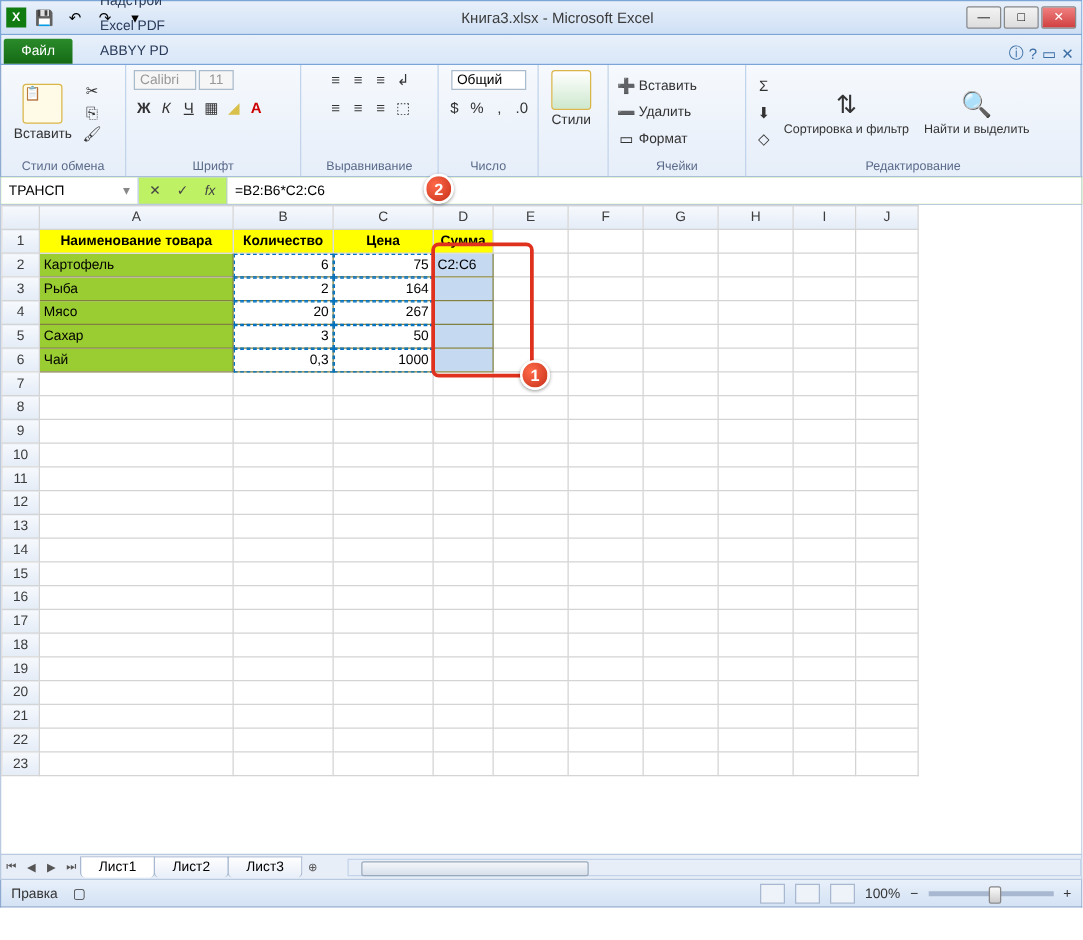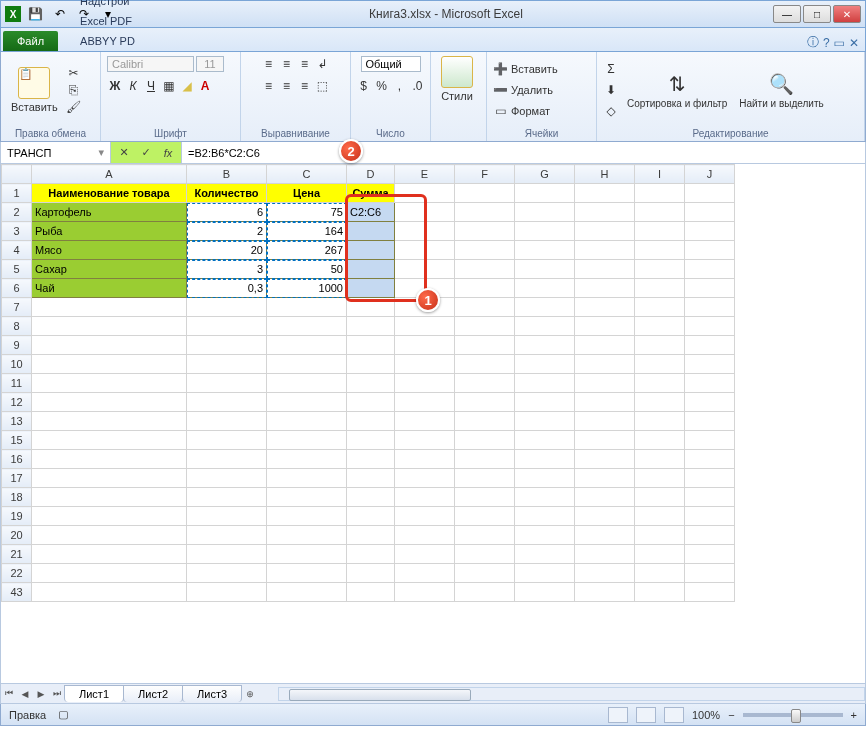--- a/index.html
+++ b/index.html
@@ -112,26 +112,26 @@
       <div class="big-btn">
         <div class="icon-box">📋</div>
         <span>Вставить</span>
       </div>
       <div class="mini-col">
         <div class="mini-icon">✂</div>
         <div class="mini-icon">⎘</div>
         <div class="mini-icon">🖌</div>
       </div>
     </div>
-    <div class="rgroup-label">Правка обмена</div>
+    <div class="rgroup-label">Стили обмена</div>
   </div>
   <div class="rgroup" style="width:140px;">
     <div class="rgroup-body" style="flex-direction:column;align-items:stretch;gap:2px;">
       <div class="mini-row">
-        <input style="width: 87px; font-size: 11px; border: 1px solid rgb(170, 187, 204); padding: 1px 4px; background: rgb(246, 246, 246); color: rgb(153, 153, 153);" disabled="" value="Calibri">
+        <input style="width: 50px; font-size: 11px; border: 1px solid rgb(170, 187, 204); padding: 1px 4px; background: rgb(246, 246, 246); color: rgb(153, 153, 153);" disabled="" value="Calibri">
         <input style="width: 28px; font-size: 11px; border: 1px solid rgb(170, 187, 204); padding: 1px 2px; background: rgb(246, 246, 246); color: rgb(153, 153, 153); text-align: center;" disabled="" value="11">
       </div>
       <div class="mini-row">
         <span class="mini-icon">
             <b>Ж</b>
           </span>
         <span class="mini-icon">
             <i>К</i>
           </span>
         <span class="mini-icon">
@@ -430,20 +430,33 @@
           <td></td>
           <td></td>
           <td></td>
           <td></td>
           <td></td>
           <td></td>
           <td></td>
           <td></td>
         </tr>
         <tr>
+          <th class="rowhdr">14</th>
+          <td></td>
+          <td></td>
+          <td></td>
+          <td></td>
+          <td></td>
+          <td></td>
+          <td></td>
+          <td></td>
+          <td></td>
+          <td></td>
+        </tr>
+        <tr>
           <th class="rowhdr">15</th>
           <td></td>
           <td></td>
           <td></td>
           <td></td>
           <td></td>
           <td></td>
           <td></td>
           <td></td>
           <td></td>
@@ -534,21 +547,21 @@
           <td></td>
           <td></td>
           <td></td>
           <td></td>
           <td></td>
           <td></td>
           <td></td>
           <td></td>
         </tr>
         <tr>
-          <th class="rowhdr">43</th>
+          <th class="rowhdr">23</th>
           <td></td>
           <td></td>
           <td></td>
           <td></td>
           <td></td>
           <td></td>
           <td></td>
           <td></td>
           <td></td>
           <td></td>

